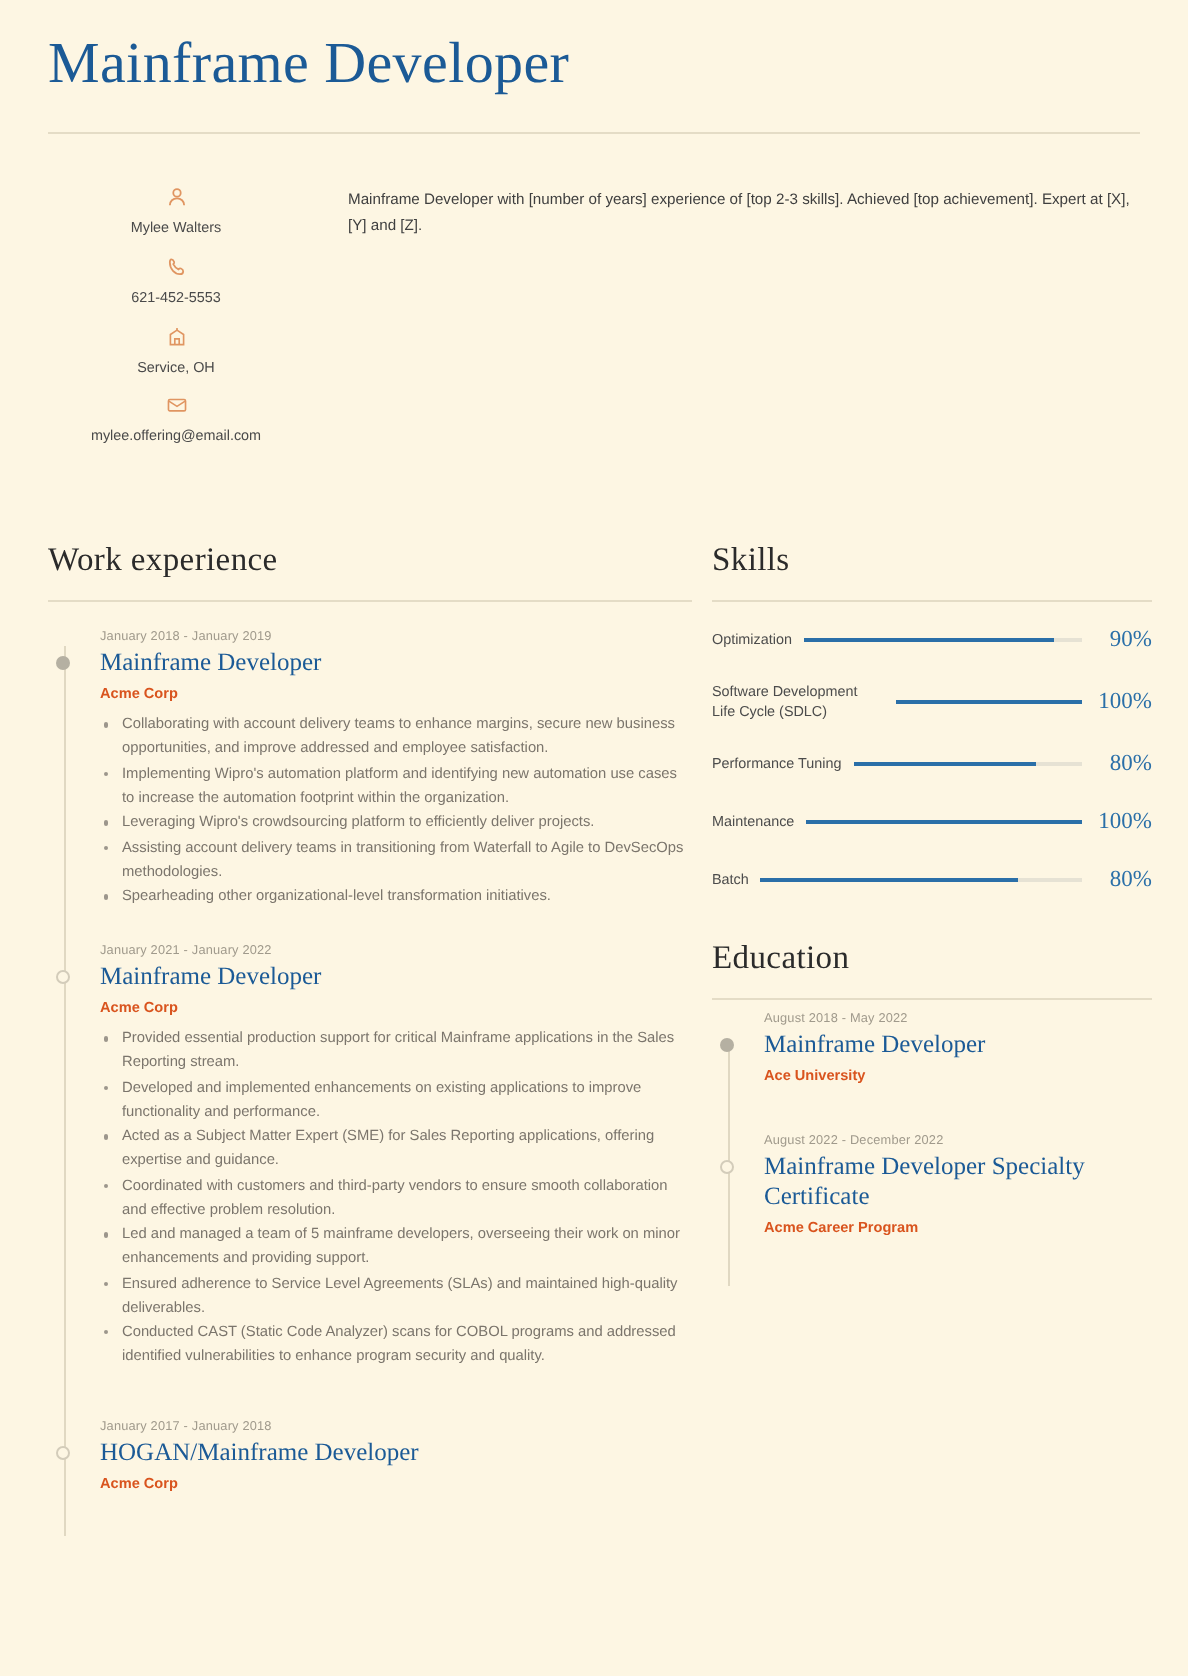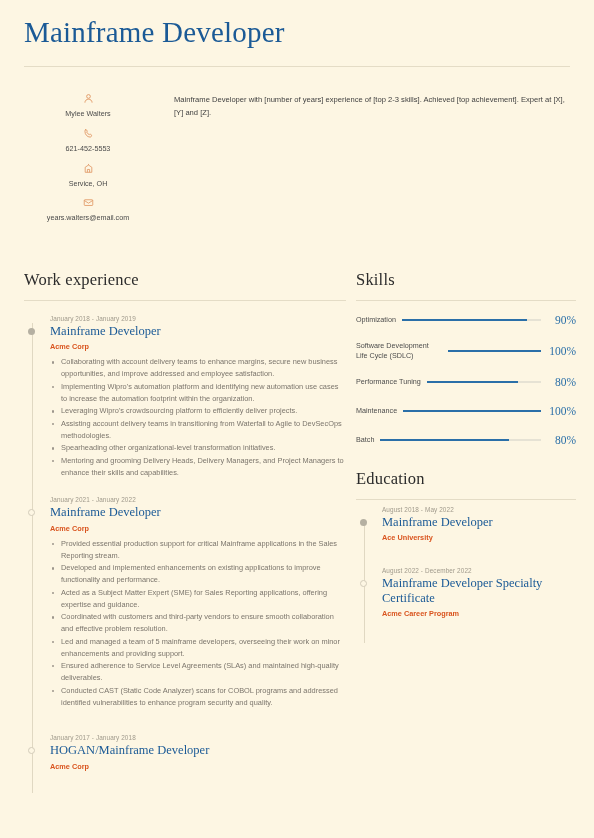--- a/index.html
+++ b/index.html
@@ -283,21 +283,21 @@
           <span class="contact-text">Service, OH</span>
         </div>
 
         <div class="contact-row">
           <span class="contact-icon">
             <svg viewBox="0 0 16 16" fill="none" stroke="currentColor" stroke-width="1.2">
               <rect x="1.8" y="4" width="12.4" height="8.3" rx="1"></rect>
                 <path d="M1.8 5l6.2 4 6.2-4"></path>
             </svg>
           </span>
-          <span class="contact-text">years.walters@email.com</span>
+          <span class="contact-text">mylee.offering@email.com</span>
         </div>
       </div>
 
       <div class="summary">Mainframe Developer with [number of years] experience of [top 2-3 skills]. Achieved [top achievement]. Expert at [X], [Y] and [Z].</div>
     </div>
   </div>
 
   <div class="columns">
 
     <div class="col-left">
@@ -310,21 +310,20 @@
           <span class="tl-dot filled"></span>
           <div class="tl-date">January 2018 - January 2019</div>
           <div class="tl-title">Mainframe Developer</div>
           <div class="tl-org">Acme Corp</div>
           <ul class="tl-bullets">
             <li>Collaborating with account delivery teams to enhance margins, secure new business opportunities, and improve addressed and employee satisfaction.</li>
             <li>Implementing Wipro's automation platform and identifying new automation use cases to increase the automation footprint within the organization.</li>
             <li>Leveraging Wipro's crowdsourcing platform to efficiently deliver projects.</li>
             <li>Assisting account delivery teams in transitioning from Waterfall to Agile to DevSecOps methodologies.</li>
             <li>Spearheading other organizational-level transformation initiatives.</li>
-            <li>Mentoring and grooming Delivery Heads, Delivery Managers, and Project Managers to enhance their skills and capabilities.</li>
           </ul>
         </div>
 
         <div class="tl-item">
           <span class="tl-dot hollow"></span>
           <div class="tl-date">January 2021 - January 2022</div>
           <div class="tl-title">Mainframe Developer</div>
           <div class="tl-org">Acme Corp</div>
           <ul class="tl-bullets">
             <li>Provided essential production support for critical Mainframe applications in the Sales Reporting stream.</li>

